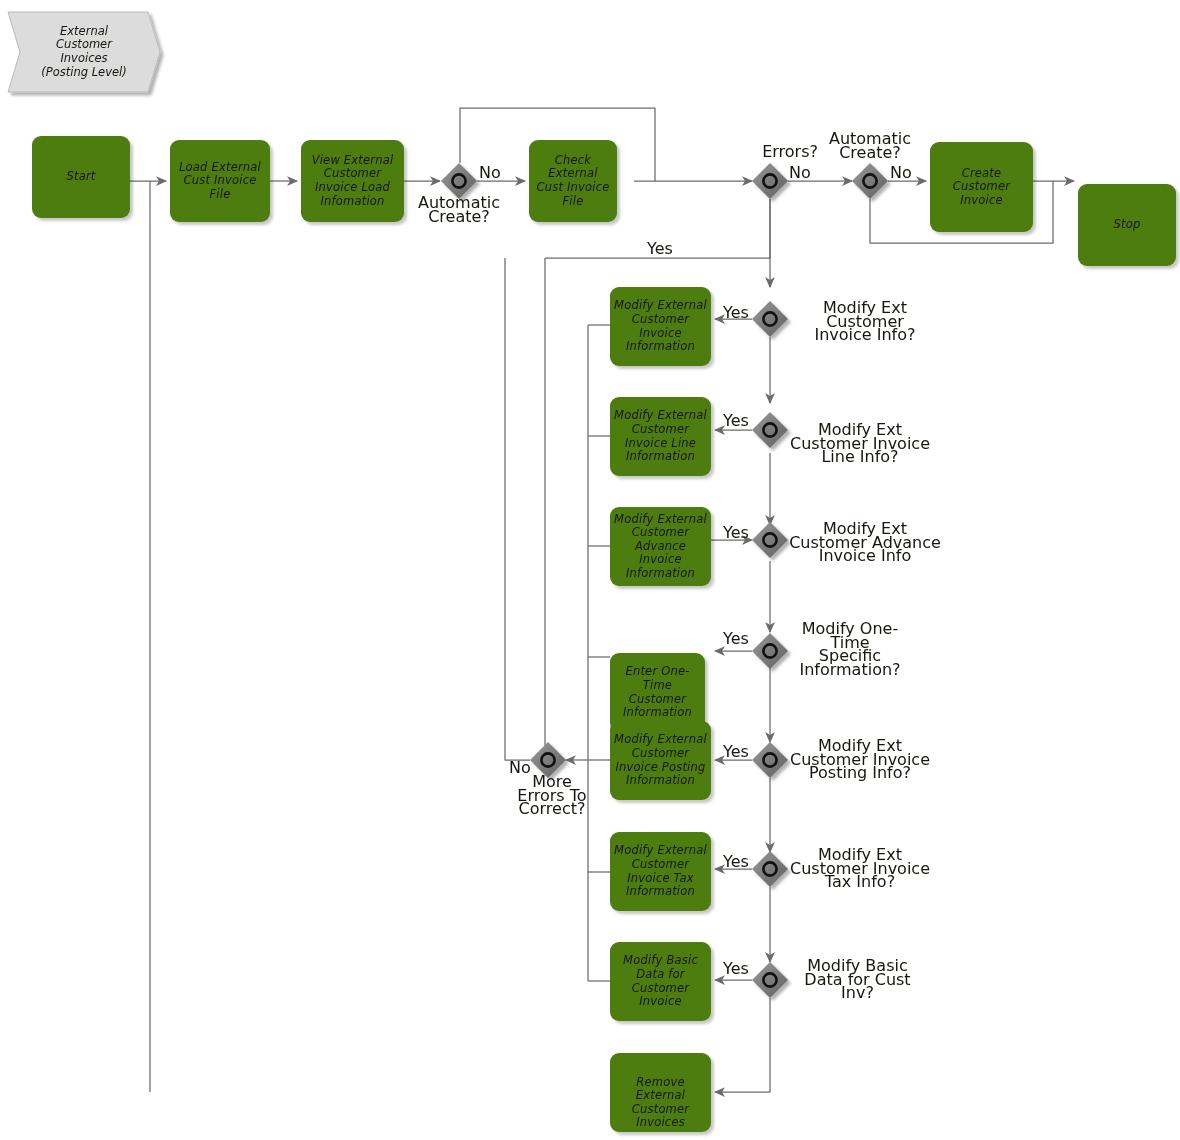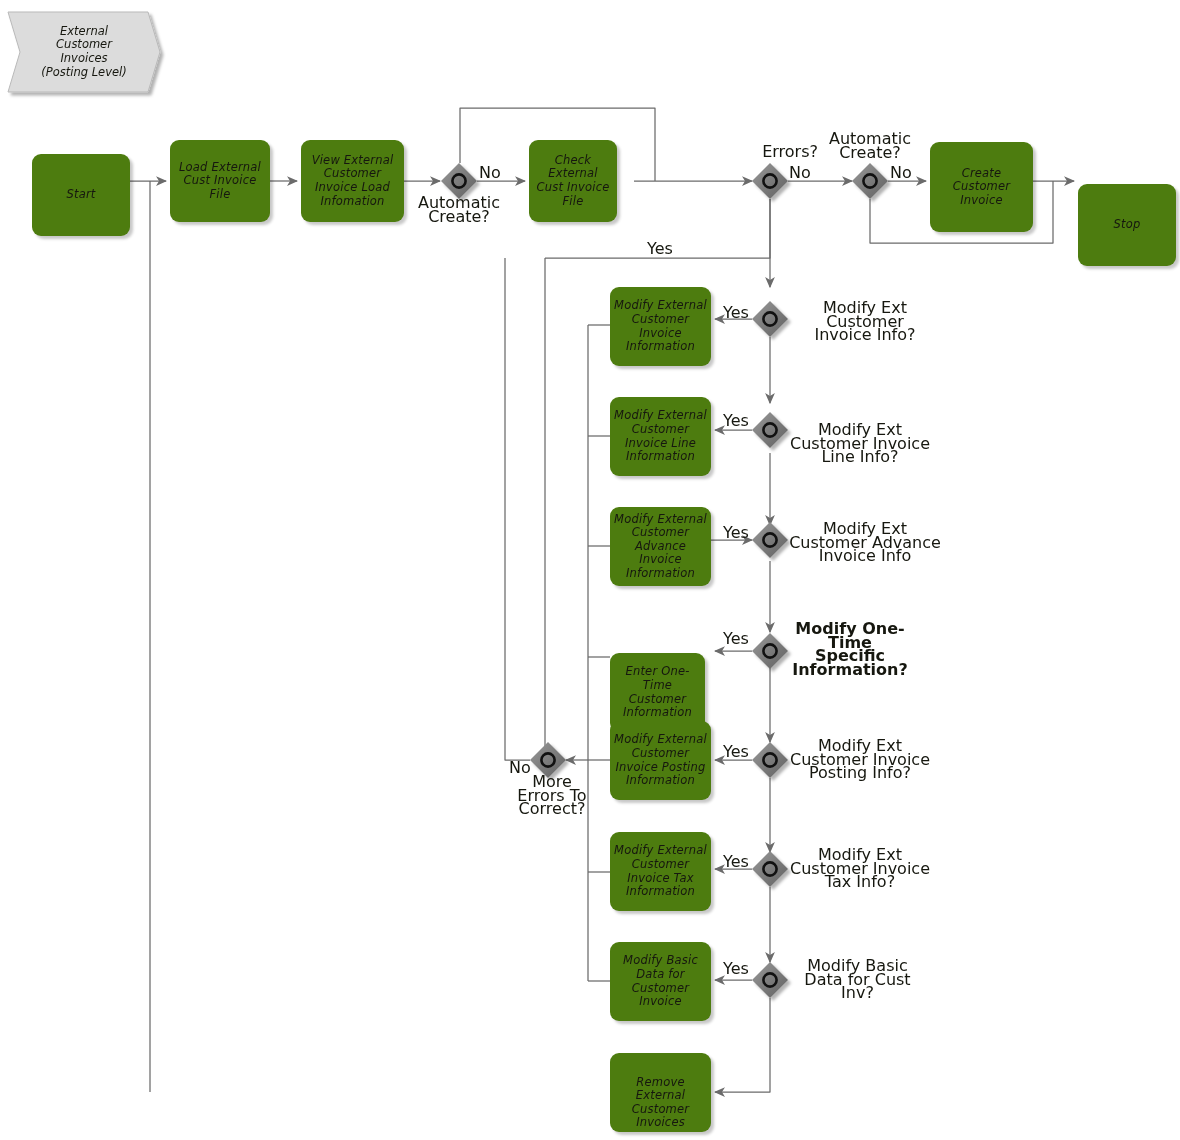--- a/index.html
+++ b/index.html
@@ -125,21 +125,21 @@
     </g>
   </svg>
 
   <div class="node banner" style="left:20px;top:20px;width:128px;height:64px;flex-direction:column;">
     <span>External</span>
     <span>Customer</span>
     <span>Invoices</span>
     <span>(Posting Level)</span>
   </div>
 
-  <div class="node task" style="left:32px;top:154px;width:98px;height:82px;">
+  <div class="node task" style="left:32px;top:136px;width:98px;height:82px;">
       <span>Start</span>
     </div>
 
   <div class="node task" style="left:170px;top:140px;width:100px;height:82px;">
       <span>Load External<br>Cust Invoice File</span>
     </div>
 
   <div class="node task" style="left:301px;top:140px;width:103px;height:82px;">
       <span>View External<br>Customer<br>Invoice Load<br>Infomation</span>
     </div>
@@ -187,21 +187,21 @@
   <div class="node task" style="left:610px;top:1053px;width:101px;height:79px;align-items:flex-end;">
       <span>Remove<br>External<br>Customer<br>Invoices</span>
     </div>
 
   <div class="lbl" style="left:399px;top:196px;width:120px;"><span>Automatic<br>Create?</span></div>
   <div class="lbl" style="left:698px;top:145px;width:120px;text-align:right;"><span>Errors?</span></div>
   <div class="lbl" style="left:810px;top:132px;width:120px;"><span>Automatic<br>Create?</span></div>
   <div class="lbl" style="left:790px;top:301px;width:150px;text-align:center;"><span>Modify Ext<br>Customer<br>Invoice Info?</span></div>
   <div class="lbl" style="left:785px;top:423px;width:150px;text-align:center;"><span>Modify Ext<br>Customer Invoice<br>Line Info?</span></div>
   <div class="lbl" style="left:785px;top:522px;width:160px;text-align:center;"><span>Modify Ext<br>Customer Advance<br>Invoice Info</span></div>
-  <div class="lbl" style="left:790px;top:622px;width:120px;text-align:center;font-weight:bold;"><span>Modify One-<br>Time<br>Specific<br>Information?</span></div>
+  <div class="lbl" style="left:790px;top:622px;width:120px;text-align:center;"><span>Modify One-<br>Time<br>Specific<br>Information?</span></div>
   <div class="lbl" style="left:785px;top:739px;width:150px;text-align:center;"><span>Modify Ext<br>Customer Invoice<br>Posting Info?</span></div>
   <div class="lbl" style="left:785px;top:848px;width:150px;text-align:center;"><span>Modify Ext<br>Customer Invoice<br>Tax Info?</span></div>
   <div class="lbl" style="left:790px;top:959px;width:135px;text-align:center;"><span>Modify Basic<br>Data for Cust<br>Inv?</span></div>
   <div class="lbl" style="left:502px;top:775px;width:100px;"><span>More<br>Errors To<br>Correct?</span></div>
 
   <div class="lbl" style="left:478px;top:166px;width:24px;"><span>No</span></div>
   <div class="lbl" style="left:788px;top:166px;width:24px;"><span>No</span></div>
   <div class="lbl" style="left:889px;top:166px;width:24px;"><span>No</span></div>
   <div class="lbl" style="left:646px;top:242px;width:28px;"><span>Yes</span></div>
   <div class="lbl" style="left:722px;top:306px;width:28px;"><span>Yes</span></div>

